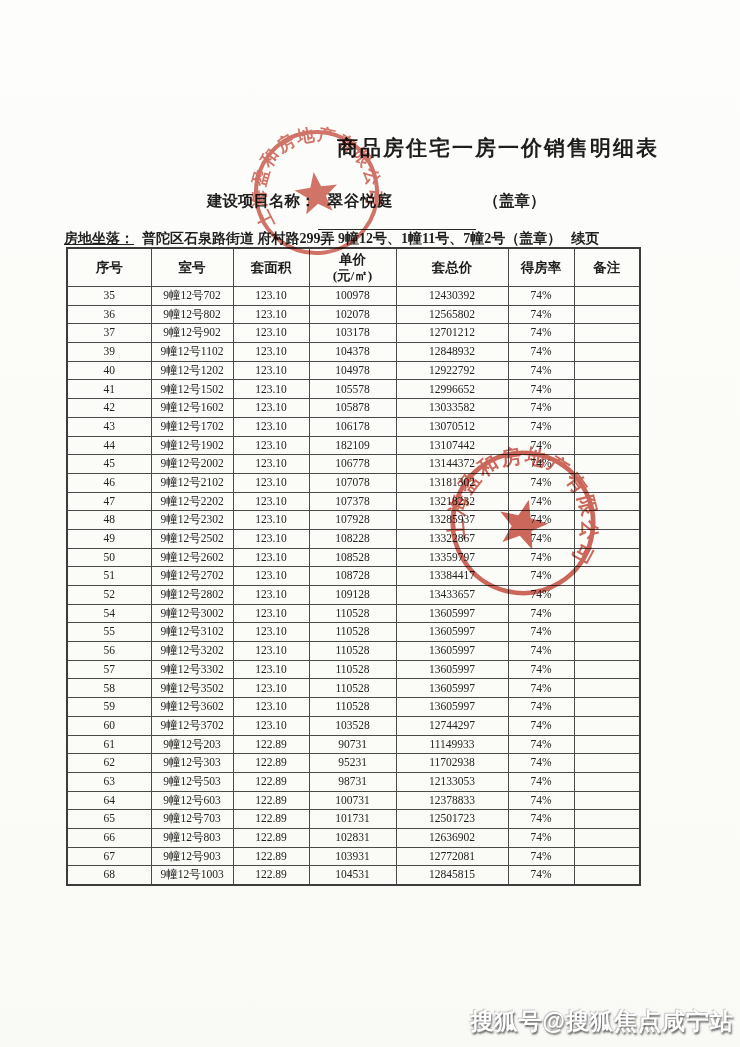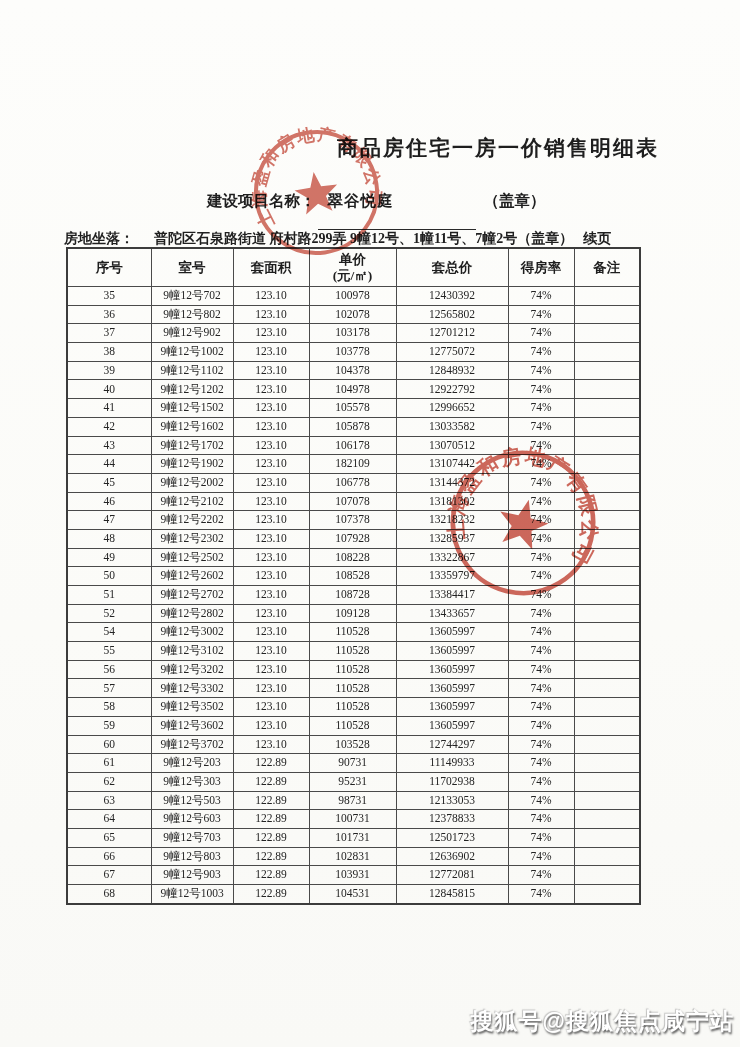--- a/index.html
+++ b/index.html
@@ -22,21 +22,21 @@
   .project-name{
     display:inline-block;width:148px;margin-left:2px;
     border-bottom:1.5px solid #2a2a2a;
     text-align:left;padding:0 0 17px 10px;letter-spacing:1px;
   }
   .project-suffix{margin-left:8px;}
   .address-line{
     position:absolute;top:230px;left:64px;width:660px;
     font-size:14px;font-weight:bold;white-space:nowrap;color:#1f1f1f;
   }
-  .address-label{margin-right:20px;}
+  .address-label{margin-right:8px;text-decoration:underline;}
   .address-cont{margin-left:10px;margin-top:42px;}
   table.price{
     position:absolute;top:247px;left:66px;width:573px;
     border-collapse:collapse;table-layout:fixed;
     border:2px solid #3c3c3c;
     background:transparent;
   }
   table.price th,table.price td{
     border:1px solid #4a4a4a;
     text-align:center;vertical-align:middle;
@@ -120,29 +120,20 @@
         <tr>
           <td>37</td>
           <td>9幢12号902</td>
           <td>123.10</td>
           <td>103178</td>
           <td>12701212</td>
           <td>74%</td>
           <td></td>
         </tr>
         <tr>
-          <td>38</td>
-          <td>9幢12号1002</td>
-          <td>123.10</td>
-          <td>103778</td>
-          <td>12775072</td>
-          <td>74%</td>
-          <td></td>
-        </tr>
-        <tr>
           <td>39</td>
           <td>9幢12号1102</td>
           <td>123.10</td>
           <td>104378</td>
           <td>12848932</td>
           <td>74%</td>
           <td></td>
         </tr>
         <tr>
           <td>40</td>

